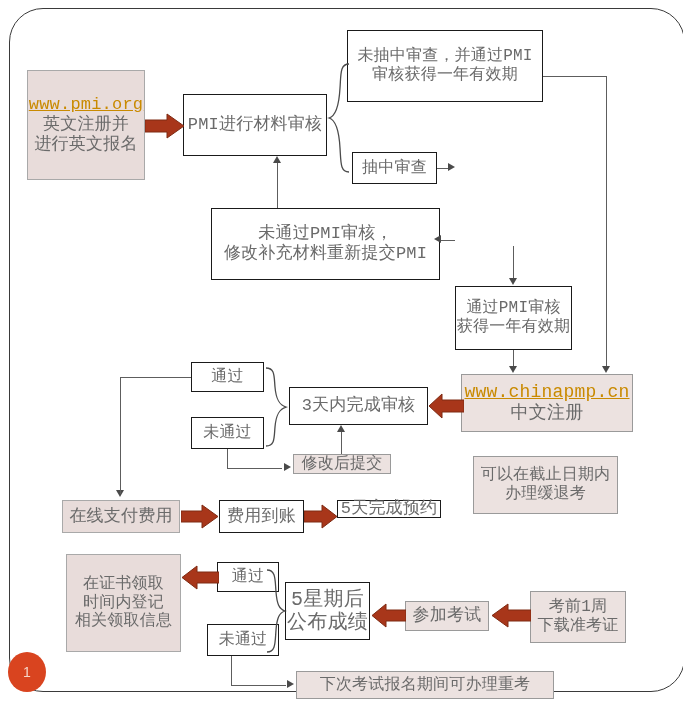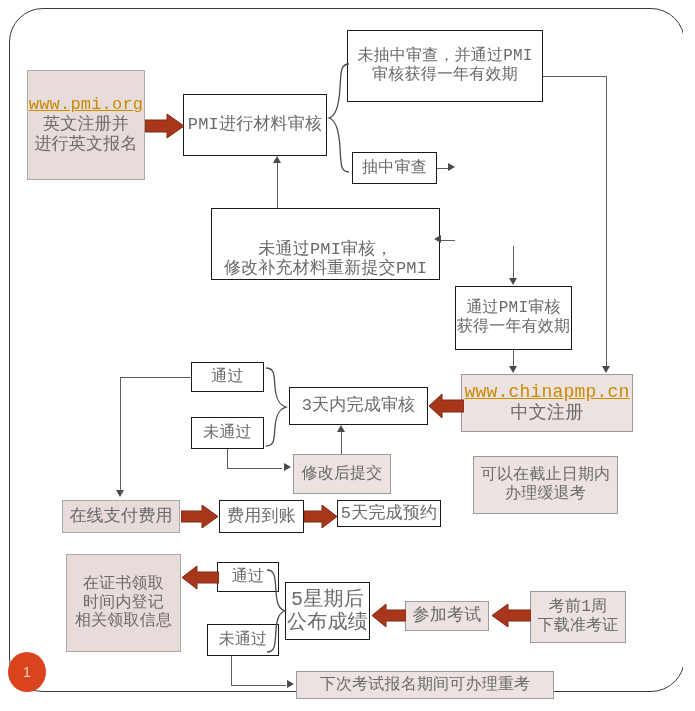--- a/index.html
+++ b/index.html
@@ -165,21 +165,21 @@
   <div class="node box-white" style="left:347px; top:30px; width:196px; height:72px; font-size:16px;">
     <span class="ln">未抽中审查，并通过PMI</span>
     <span class="ln">审核获得一年有效期</span>
   </div>
 
   <div class="node box-white" style="left:352px; top:152px; width:85px; height:32px; font-size:16px;">
     <span class="ln">抽中审查</span>
   </div>
 
 
-  <div class="node box-white" style="left:211px; top:208px; width:229px; height:72px; font-size:17px;justify-content:flex-end;">
+  <div class="node box-white" style="left:211px; top:208px; width:229px; height:72px; font-size:17px;">
     <span class="ln">未通过PMI审核，</span>
     <span class="ln">修改补充材料重新提交PMI</span>
   </div>
 
   <div class="node box-white" style="left:455px; top:286px; width:117px; height:64px; font-size:16px;">
     <span class="ln">通过PMI审核</span>
     <span class="ln">获得一年有效期</span>
   </div>
 
   <div class="node box-pink2" style="left:461px; top:374px; width:172px; height:58px; font-size:18px;">
@@ -197,33 +197,33 @@
   </div>
 
   <div class="node box-white" style="left:191px; top:362px; width:73px; height:30px; font-size:16px;">
     <span class="ln">通过</span>
   </div>
 
   <div class="node box-white" style="left:191px; top:417px; width:73px; height:32px; font-size:16px;">
     <span class="ln">未通过</span>
   </div>
 
-  <div class="node box-pink2" style="left:293px; top:454px; width:98px; height:40px; font-size:16px;">
+  <div class="node box-pink2" style="left:293px; top:454px; width:98px; height:20px; font-size:16px;">
     <span class="ln">修改后提交</span>
   </div>
 
   <div class="node box-pink" style="left:62px; top:500px; width:118px; height:33px; font-size:17px;">
     <span class="ln">在线支付费用</span>
   </div>
 
   <div class="node box-white" style="left:219px; top:500px; width:85px; height:33px; font-size:17px;">
     <span class="ln">费用到账</span>
   </div>
 
-  <div class="node box-white" style="left:337px; top:500px; width:104px; height:27px; font-size:17px;">
+  <div class="node box-white" style="left:337px; top:500px; width:104px; height:18px; font-size:17px;">
     <span class="ln">5天完成预约</span>
   </div>
 
   <div class="node box-pink" style="left:66px; top:554px; width:115px; height:98px; font-size:16px;">
     <span class="ln">在证书领取</span>
     <span class="ln">时间内登记</span>
     <span class="ln">相关领取信息</span>
   </div>
 
   <div class="node box-white" style="left:217px; top:562px; width:62px; height:30px; font-size:16px;">

